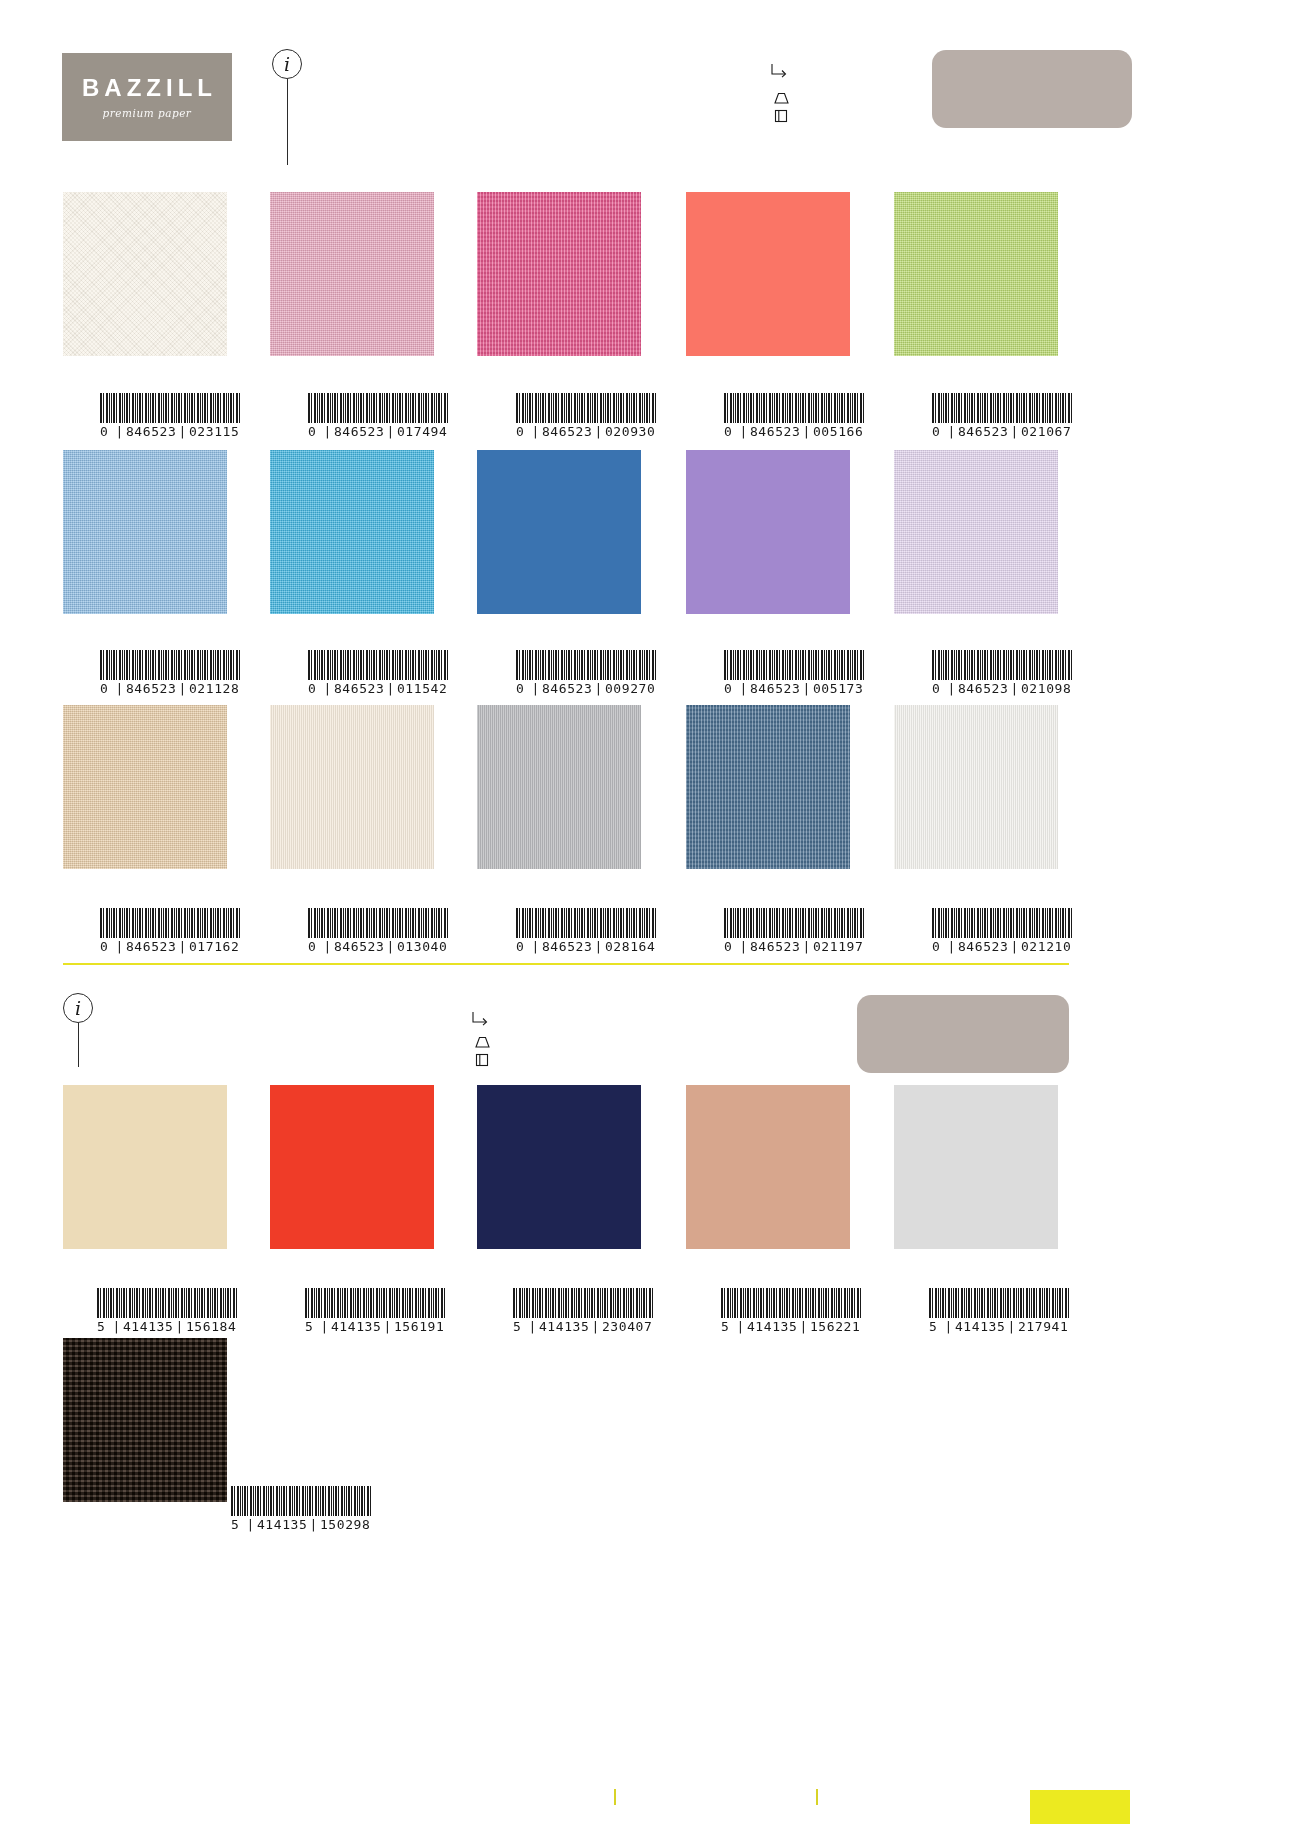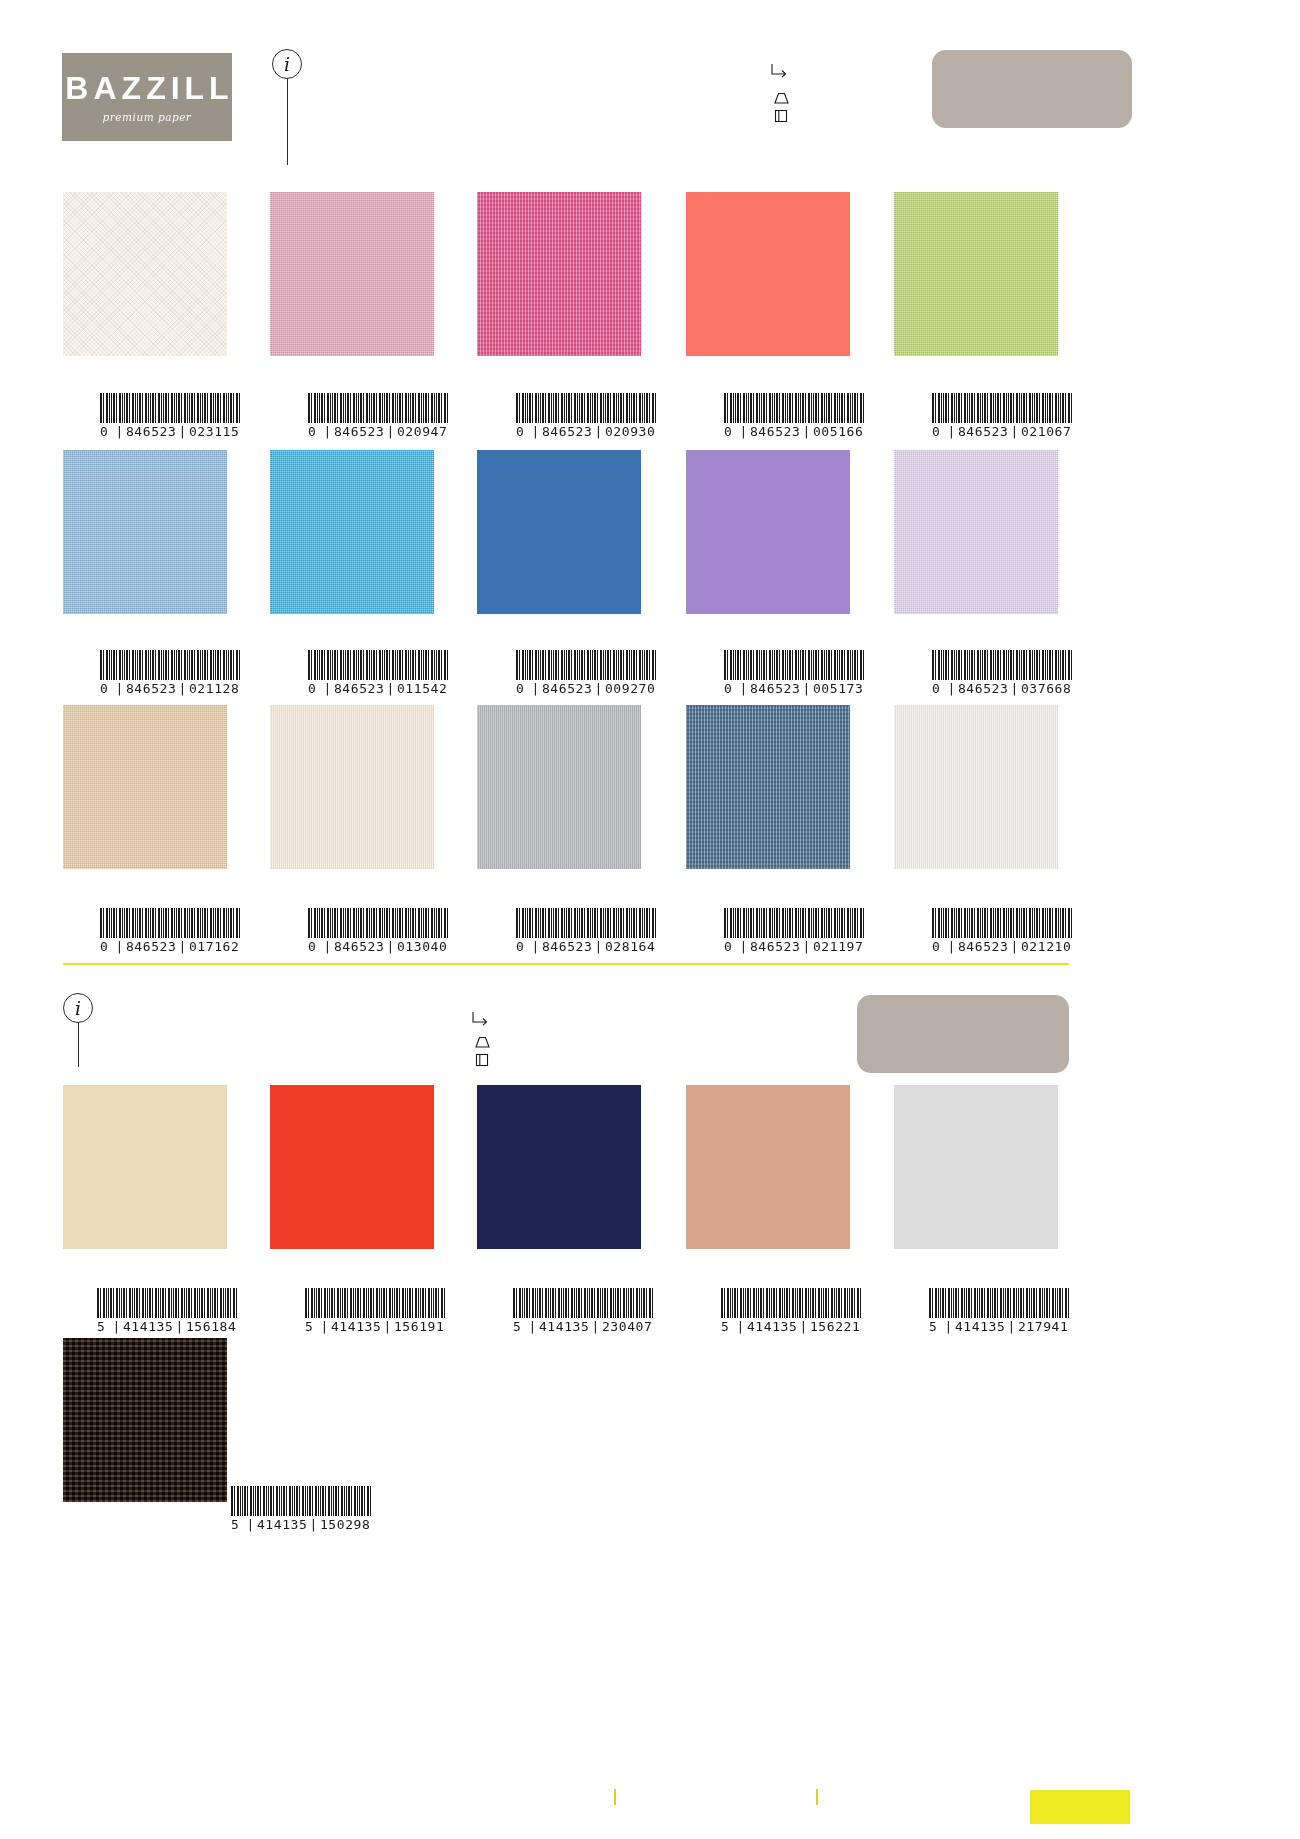--- a/index.html
+++ b/index.html
@@ -22,21 +22,21 @@
     left: 62px; top: 53px;
     width: 170px; height: 88px;
     background: #9a938a;
     display: flex;
     flex-direction: column;
     align-items: center;
     justify-content: center;
   }
   .logo-word {
     color: #ffffff;
-    font-size: 32px;
+    font-size: 24px;
     letter-spacing: 5px;
     font-weight: bold;
     line-height: 1;
     margin-left: 5px;
   }
   .logo-sub {
     color: #ffffff;
     font-family: "DejaVu Serif", serif;
     font-style: italic;
     font-size: 10.5px;
@@ -215,21 +215,21 @@
         <span>023115</span>
     </div>
   </div>
   <div class="barcode" style="left:308px; top:393px;">
     <div class="bars"></div>
     <div class="bc-label">
       <span class="bc-lead">0</span>
       <span class="bc-sep">|</span>
         <span>846523</span>
       <span class="bc-sep">|</span>
-        <span>020947</span>
+        <span>017494</span>
     </div>
   </div>
   <div class="barcode" style="left:516px; top:393px;">
     <div class="bars"></div>
     <div class="bc-label">
       <span class="bc-lead">0</span>
       <span class="bc-sep">|</span>
         <span>846523</span>
       <span class="bc-sep">|</span>
         <span>020930</span>
@@ -302,21 +302,21 @@
         <span>005173</span>
     </div>
   </div>
   <div class="barcode" style="left:932px; top:650px;">
     <div class="bars"></div>
     <div class="bc-label">
       <span class="bc-lead">0</span>
       <span class="bc-sep">|</span>
         <span>846523</span>
       <span class="bc-sep">|</span>
-        <span>037668</span>
+        <span>021098</span>
     </div>
   </div>
 
   <div class="swatch tex-canvas" style="left:63px;  top:705px; background-color:#e8cda8;"></div>
   <div class="swatch tex-vert" style="left:270px; top:705px; background-color:#f4eadb;"></div>
   <div class="swatch tex-vert" style="left:477px; top:705px; background-color:#b9babd;"></div>
   <div class="swatch tex-linen" style="left:686px; top:705px; background-color:#4c7193;"></div>
   <div class="swatch tex-vert" style="left:894px; top:705px; background-color:#f1f0ec;"></div>
 
   <div class="barcode" style="left:100px; top:908px;">

